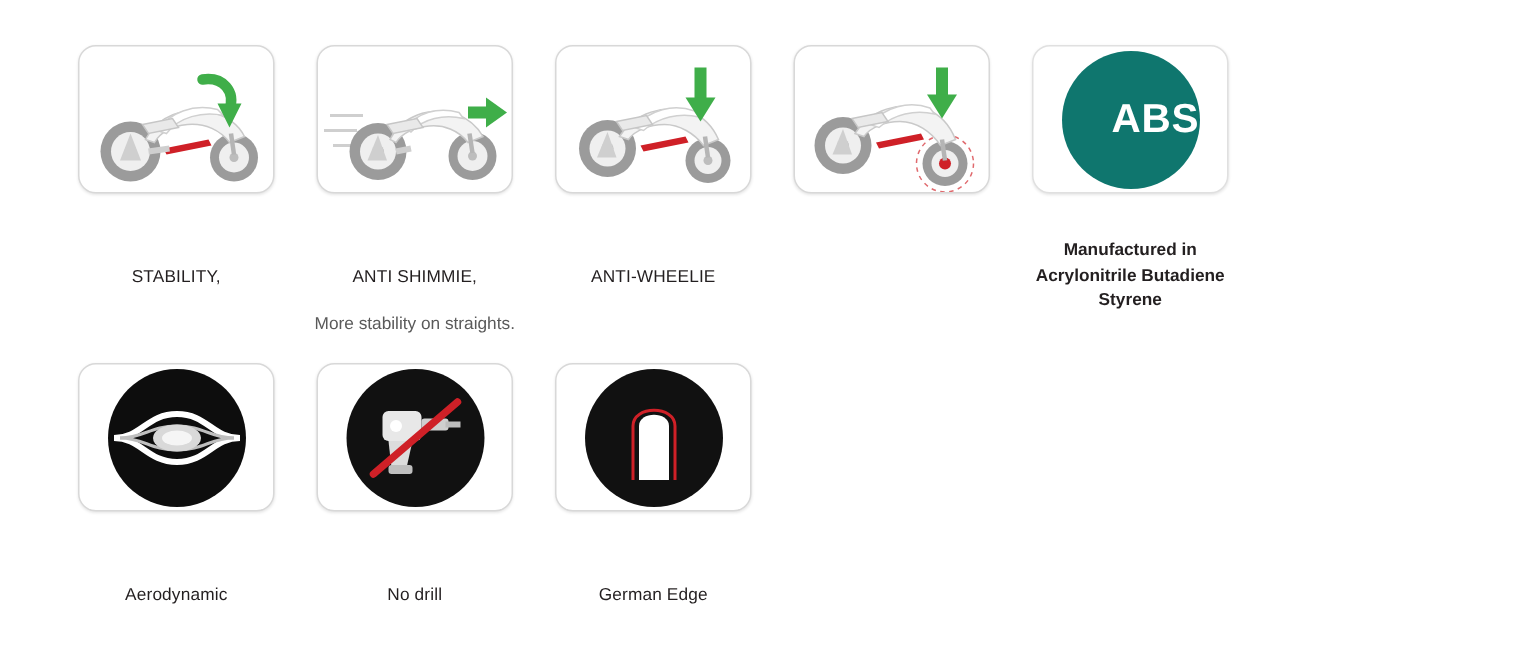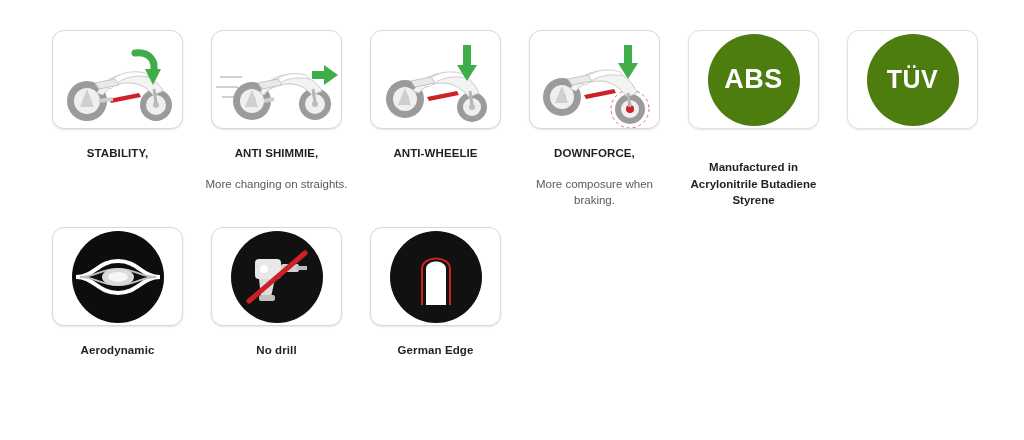--- a/index.html
+++ b/index.html
@@ -53,49 +53,50 @@
   .tile.plain {
     border: 1px solid #e0e0e0;
   }
   .caption {
     margin-top: 16px;
     text-align: center;
     line-height: 1.45;
     font-size: 11.5px;
   }
   .caption .title {
-    font-weight: bold;
+    font-weight: normal;
     font-size: 11.5px;
     letter-spacing: 0.1px;
     color: #231f20;
     display: block;
+    margin-top: 32px;
   }
   .caption .sub {
     display: block;
     color: #5a5a5a;
     font-size: 11.5px;
     margin-top: 14px;
   }
   .caption.bold-block .sub {
     font-weight: bold;
     color: #231f20;
   }
   .caption.only-bold {
     margin-top: 16px;
   }
 
   
   .circle {
     width: 92px;
     height: 92px;
     border-radius: 50%;
-    background: #4d7c0f;
-    display: flex;
-    align-items: center;
-    justify-content: center;
+    background: #0f766e;
+    display: flex;
+    align-items: center;
+    justify-content: flex-end;
     position: relative;
   }
   .circle .abs-text {
     color: #ffffff;
     font-weight: bold;
     font-size: 27px;
     letter-spacing: 0.5px;
     font-family: "Liberation Sans", sans-serif;
   }
   .circle .tuv-text {
@@ -212,21 +213,21 @@
             <path d="M52 70 L62 68" stroke="#cfcfcf" stroke-width="4"></path>
             <path d="M101 58 L103 71" stroke="#b5b5b5" stroke-width="3" fill="none"></path>
 
             <path d="M112 34 L126 44 L112 54 Z" fill="#3fae49"></path>
             <rect x="100" y="40" width="14" height="8" fill="#3fae49"></rect>
           </svg>
         </div>
       </div>
       <div class="caption">
         <span class="title">ANTI SHIMMIE,</span>
-        <span class="sub">More changing on straights.</span>
+        <span class="sub">More stability on straights.</span>
       </div>
     </div>
 
     <div class="feature">
       <div class="tile">
         <div class="bike-wrap">
           <svg width="131" height="99" viewBox="0 0 131 99">
             <circle cx="34" cy="68" r="19" fill="#9b9b9b"></circle>
             <circle cx="34" cy="68" r="12" fill="#efefef"></circle>
             <circle cx="34" cy="68" r="4" fill="#bdbdbd"></circle>
@@ -267,43 +268,34 @@
             <path d="M50 52 C60 40 76 36 90 41 L93 45 C80 42 66 45 56 54 Z" fill="#ffffff" stroke="#d0d0d0" stroke-width="1"></path>
             <path d="M38 48 L58 44 L62 50 L42 54 Z" fill="#e9e9e9" stroke="#c6c6c6" stroke-width="1"></path>
             <path d="M54 64 L84 58 L86 62 L56 68 Z" fill="#cf2027"></path>
             <path d="M98 62 L100 76" stroke="#b5b5b5" stroke-width="3" fill="none"></path>
 
             <rect x="94" y="14" width="8" height="20" fill="#3fae49"></rect>
             <path d="M88 32 L108 32 L98 48 Z" fill="#3fae49"></path>
           </svg>
         </div>
       </div>
-      <div class="caption">
-        <span class="title">DOWNFORCE,</span>
-        <span class="sub">More composure when braking.</span>
-      </div>
     </div>
 
     <div class="feature">
       <div class="tile plain">
         <div class="circle">
           <span class="abs-text">ABS</span>
         </div>
       </div>
       <div class="caption bold-block">
         <span class="sub">Manufactured in Acrylonitrile Butadiene Styrene</span>
       </div>
     </div>
 
     <div class="feature">
-      <div class="tile plain">
-        <div class="circle">
-          <span class="tuv-text">TÜV</span>
-        </div>
-      </div>
     </div>
 
   </div>
 
   <div class="row second">
 
     <div class="feature">
       <div class="tile">
         <div class="aero-circle">
           <svg width="92" height="92" viewBox="0 0 92 92">

